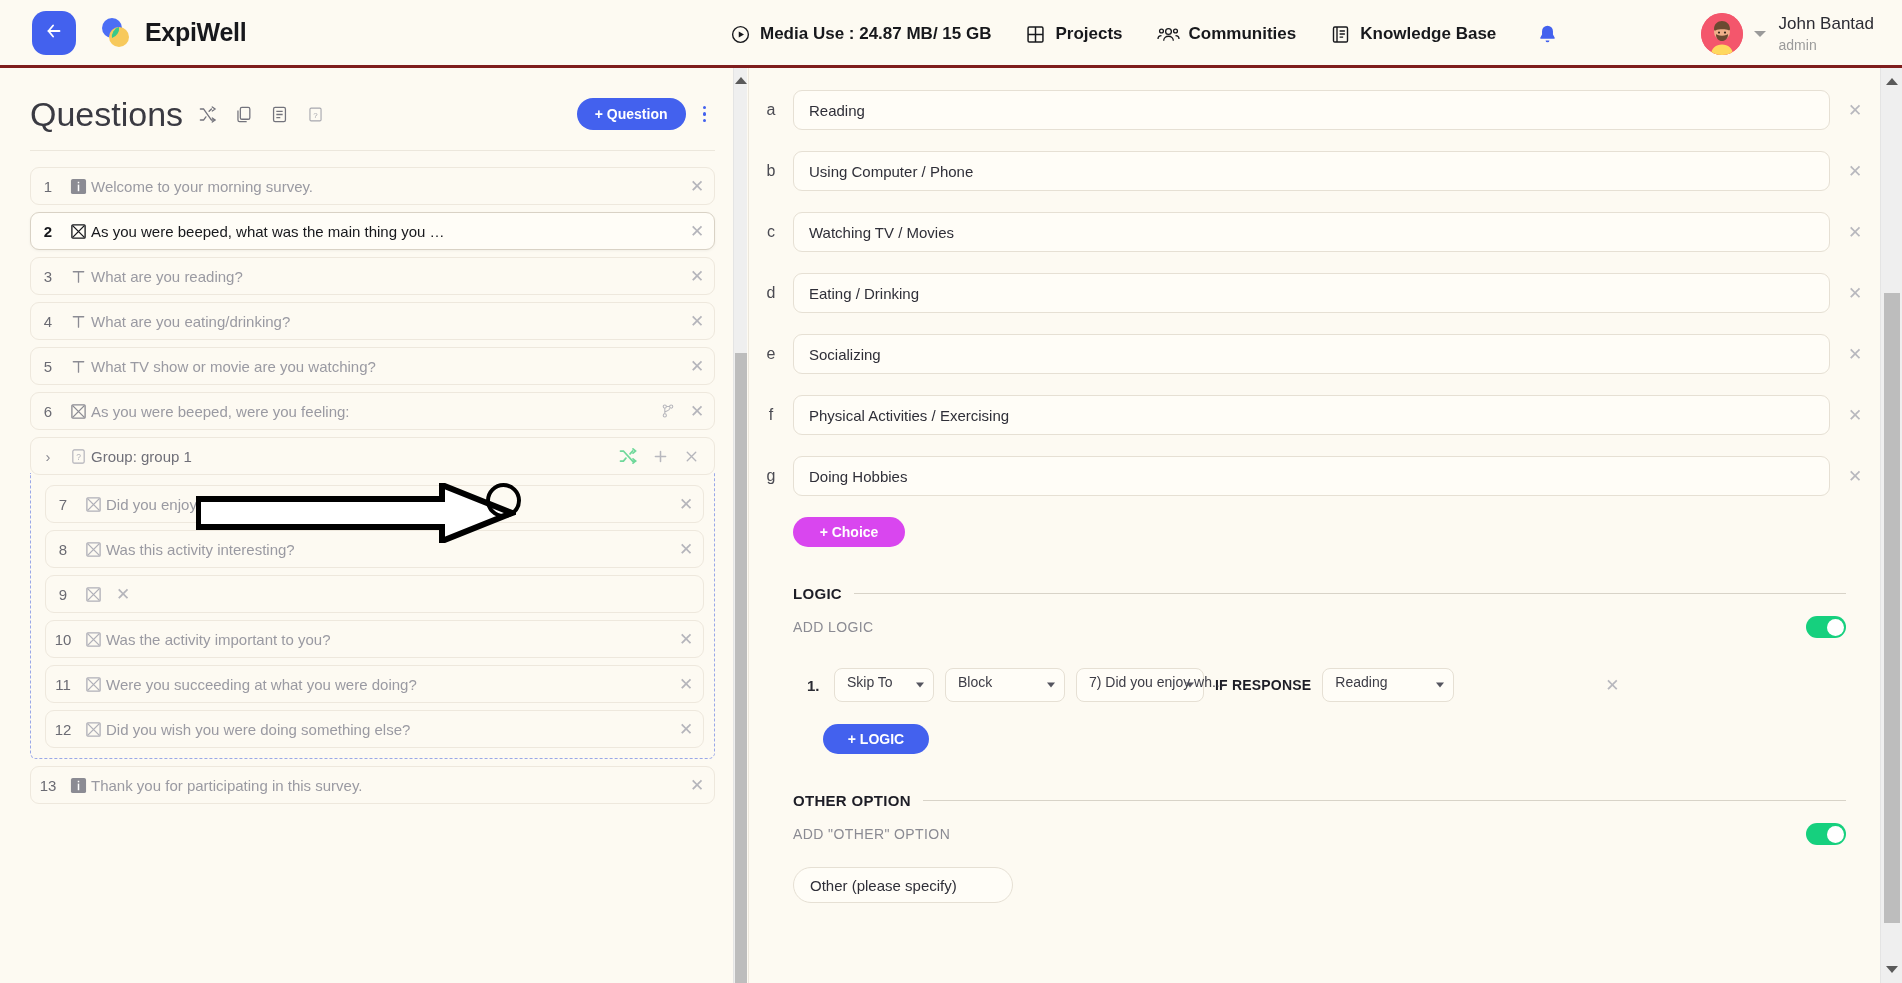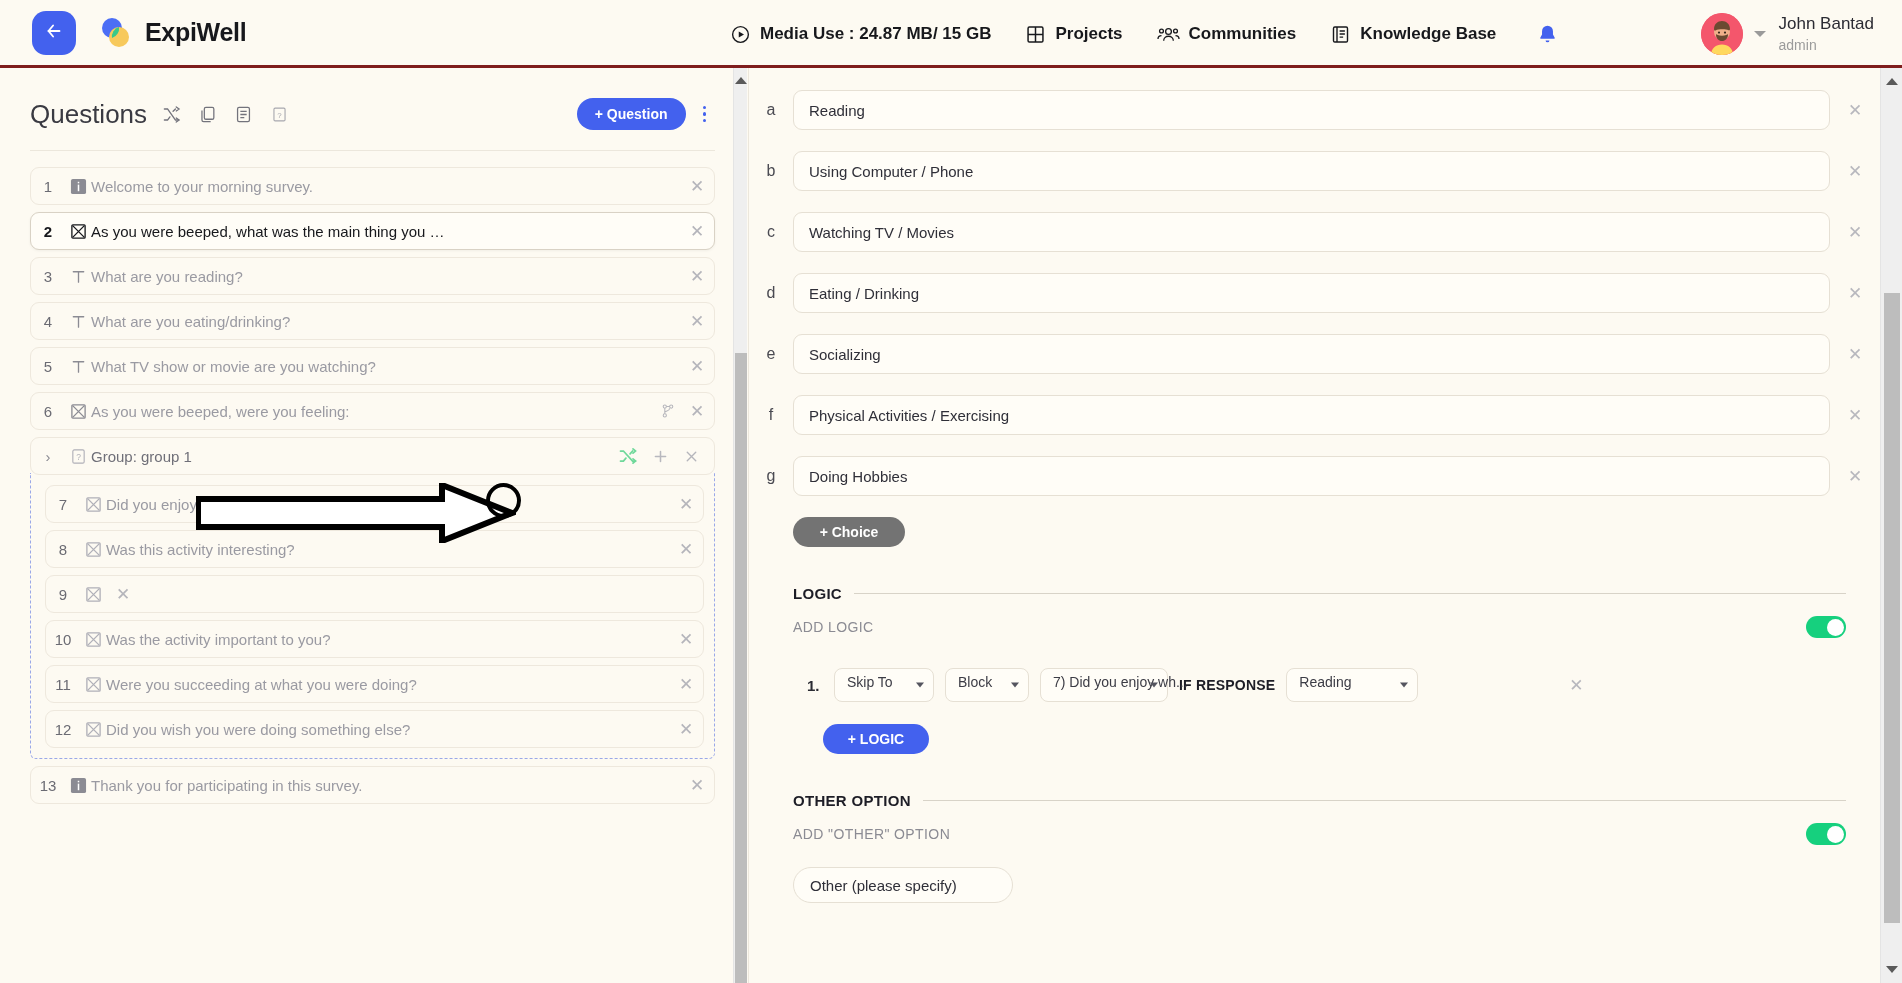--- a/index.html
+++ b/index.html
@@ -55,21 +55,21 @@
   .user-role { font-size: 14px; color: #9b9b9b; margin-top: 2px; }
 
   
   .left-panel {
     position: absolute; top: 68px; left: 0; width: 745px; height: 915px;
     background: #fdfaf2; overflow: hidden;
   }
   .q-header {
     display: flex; align-items: center; padding: 22px 36px 0 30px; height: 70px;
   }
-  .q-title { font-size: 26px; color: #3a3a42; font-weight: normal; }
+  .q-title { font-size: 34px; color: #3a3a42; font-weight: normal; }
   .hdr-icons { display: flex; align-items: center; gap: 17px; margin-left: 15px; }
   .hdr-ico { cursor: pointer; display: flex; align-items: center; }
   .add-q-btn {
     margin-left: auto; background: #4361ee; color: #fff;
     border-radius: 20px; height: 32px; padding: 0 18px;
     display: flex; align-items: center; justify-content: center;
     font-size: 14px; font-weight: bold; cursor: pointer; white-space: nowrap;
   }
   .kebab {
     margin-left: 14px; display:flex; flex-direction: column; gap: 3px;
@@ -156,21 +156,21 @@
   }
   .choice-input {
     flex: 1; height: 40px; border: 1px solid #e6e0d4; border-radius: 9px;
     background: #fffdf7; padding: 0 15px; font-size: 15px; color: #2f2f38;
     font-family: "Liberation Sans", sans-serif; outline: none;
   }
   .choice-x {
     width: 50px; text-align: center; color: #b8b8be; font-size: 17px; flex: none; cursor: pointer;
   }
   .add-choice-btn {
-    margin-left: 44px; margin-top: 13px; background: #737373; color: #fff;
+    margin-left: 44px; margin-top: 13px; background: #d946ef; color: #fff;
     border-radius: 20px; height: 30px; width: 112px;
     display: flex; align-items: center; justify-content: center;
     font-size: 14px; font-weight: bold; cursor: pointer;
   }
 
   .section-head {
     display: flex; align-items: center; margin: 38px 34px 0 44px; gap: 12px;
   }
   .section-title {
     font-size: 15px; font-weight: bold; color: #1d1d26; letter-spacing: 0.3px; white-space: nowrap;
@@ -195,21 +195,21 @@
     position: relative; height: 34px; border: 1px solid #e6e0d4; border-radius: 8px;
     background: #fffdf7; display: flex; align-items: center;
     padding: 0 26px 6px 12px; font-size: 14px; color: #3c3c45; cursor: pointer; white-space: nowrap;
   }
   .sel .car {
     position: absolute; right: 9px; top: 50%; transform: translateY(-50%);
     width: 0; height: 0; border-left: 4px solid transparent; border-right: 4px solid transparent;
     border-top: 5px solid #55555f;
   }
   .sel.w1 { width: 100px; }
-  .sel.w2 { width: 84px; }
+  .sel.w2 { width: 120px; }
   .sel.w3 { width: 128px; }
   .sel.w4 { width: 132px; }
   .if-resp {
     font-size: 14px; font-weight: bold; color: #1d1d26; letter-spacing: 0.2px; white-space:nowrap;
   }
   .logic-x { margin-left: 140px; color: #b8b8be; font-size: 17px; cursor: pointer; }
   .add-logic-btn {
     margin: 22px 0 0 74px; background: #4361ee; color: #fff;
     border-radius: 18px; height: 30px; width: 106px;
     display: flex; align-items: center; justify-content: center;

